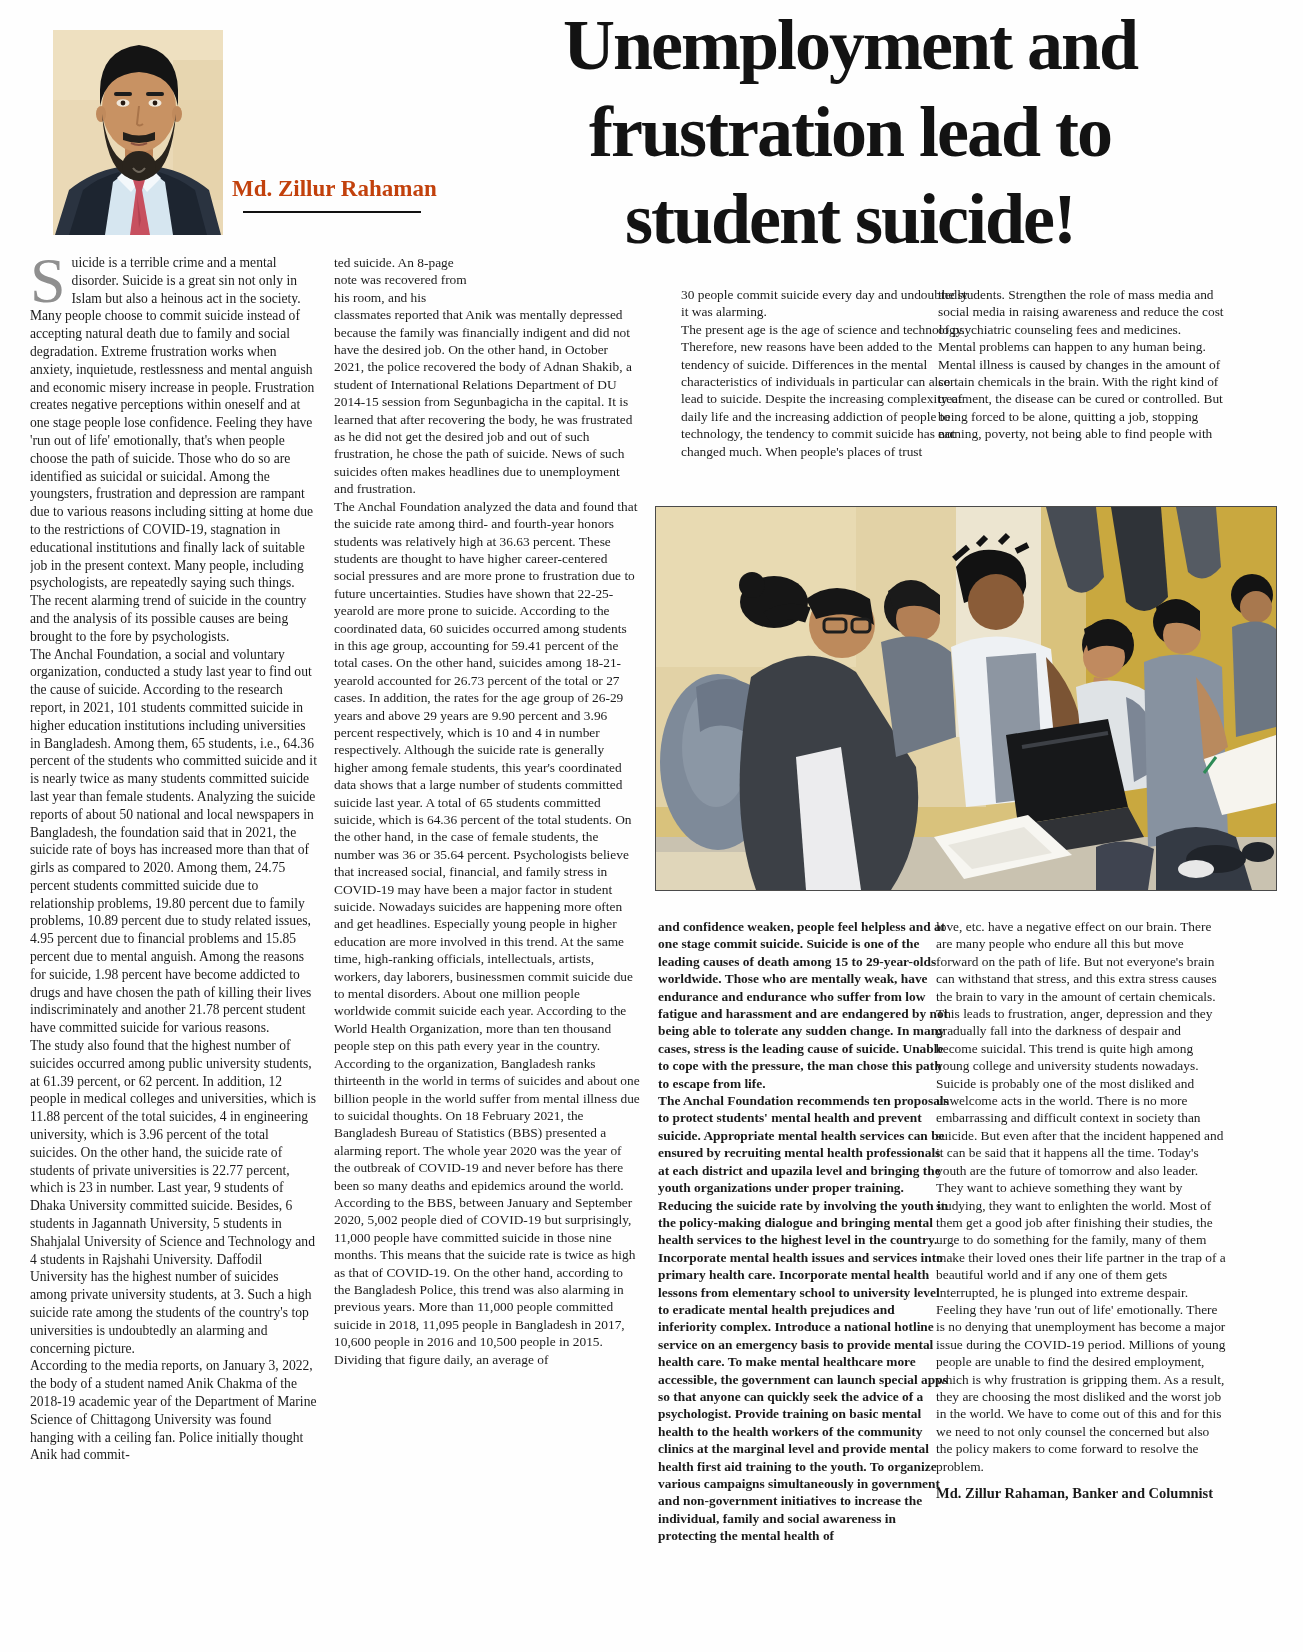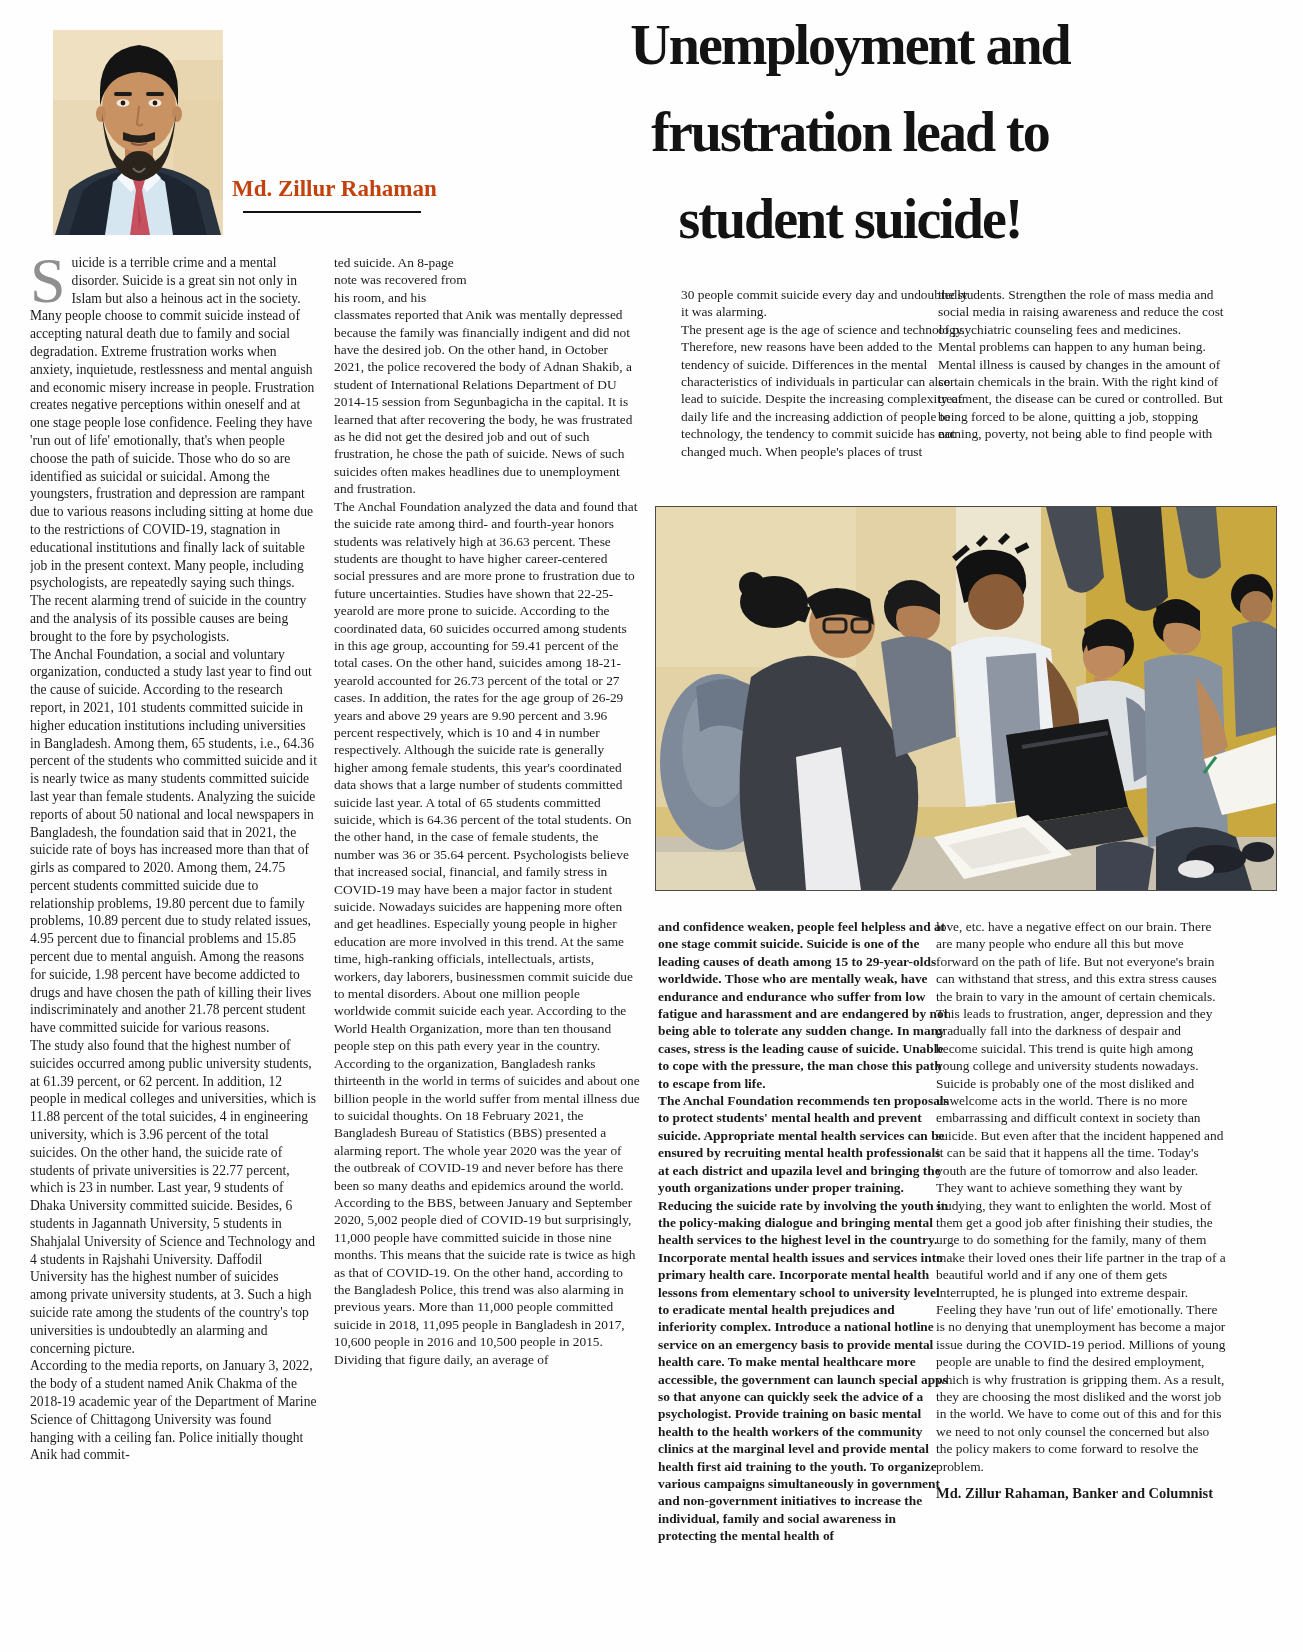--- a/index.html
+++ b/index.html
@@ -5,21 +5,21 @@
   html,body{margin:0;padding:0;background:#ffffff;}
   .page{position:relative;width:1303px;height:1652px;background:#fefefe;overflow:hidden;
         font-family:"Liberation Serif", serif;color:#1b1b1b;}
 
   
   .author-photo{position:absolute;left:53px;top:30px;width:170px;height:205px;overflow:hidden;}
   .byline{position:absolute;left:232px;top:176px;width:200px;text-align:center;}
   .byline-name{font-size:23px;font-weight:bold;color:#c2410c;letter-spacing:0px;white-space:nowrap;}
   .byline-rule{margin:9px auto 0 auto;width:178px;height:2px;background:#111;}
   .headline{position:absolute;left:420px;top:2px;width:860px;text-align:center;
-            font-weight:bold;font-size:56px;line-height:87px;letter-spacing:-2px;color:#131313;}
+            font-weight:bold;font-size:72px;line-height:87px;letter-spacing:-2px;color:#131313;}
 
   
   .col{position:absolute;font-size:13.4px;line-height:17.4px;text-align:left;overflow:hidden;}
   .col p{margin:0;padding:0;}
   .col-1{left:30px;top:254px;width:288px;height:1398px;font-size:13.6px;line-height:17.8px;}
   .col-2{left:334px;top:254px;width:306px;height:1398px;}
   .col-3a{left:681px;top:286px;width:292px;height:216px;}
   .col-4a{left:938px;top:286px;width:290px;height:216px;}
   .col-3b{left:658px;top:918px;width:292px;height:734px;font-weight:bold;}
   .col-4b{left:936px;top:918px;width:290px;height:734px;}

